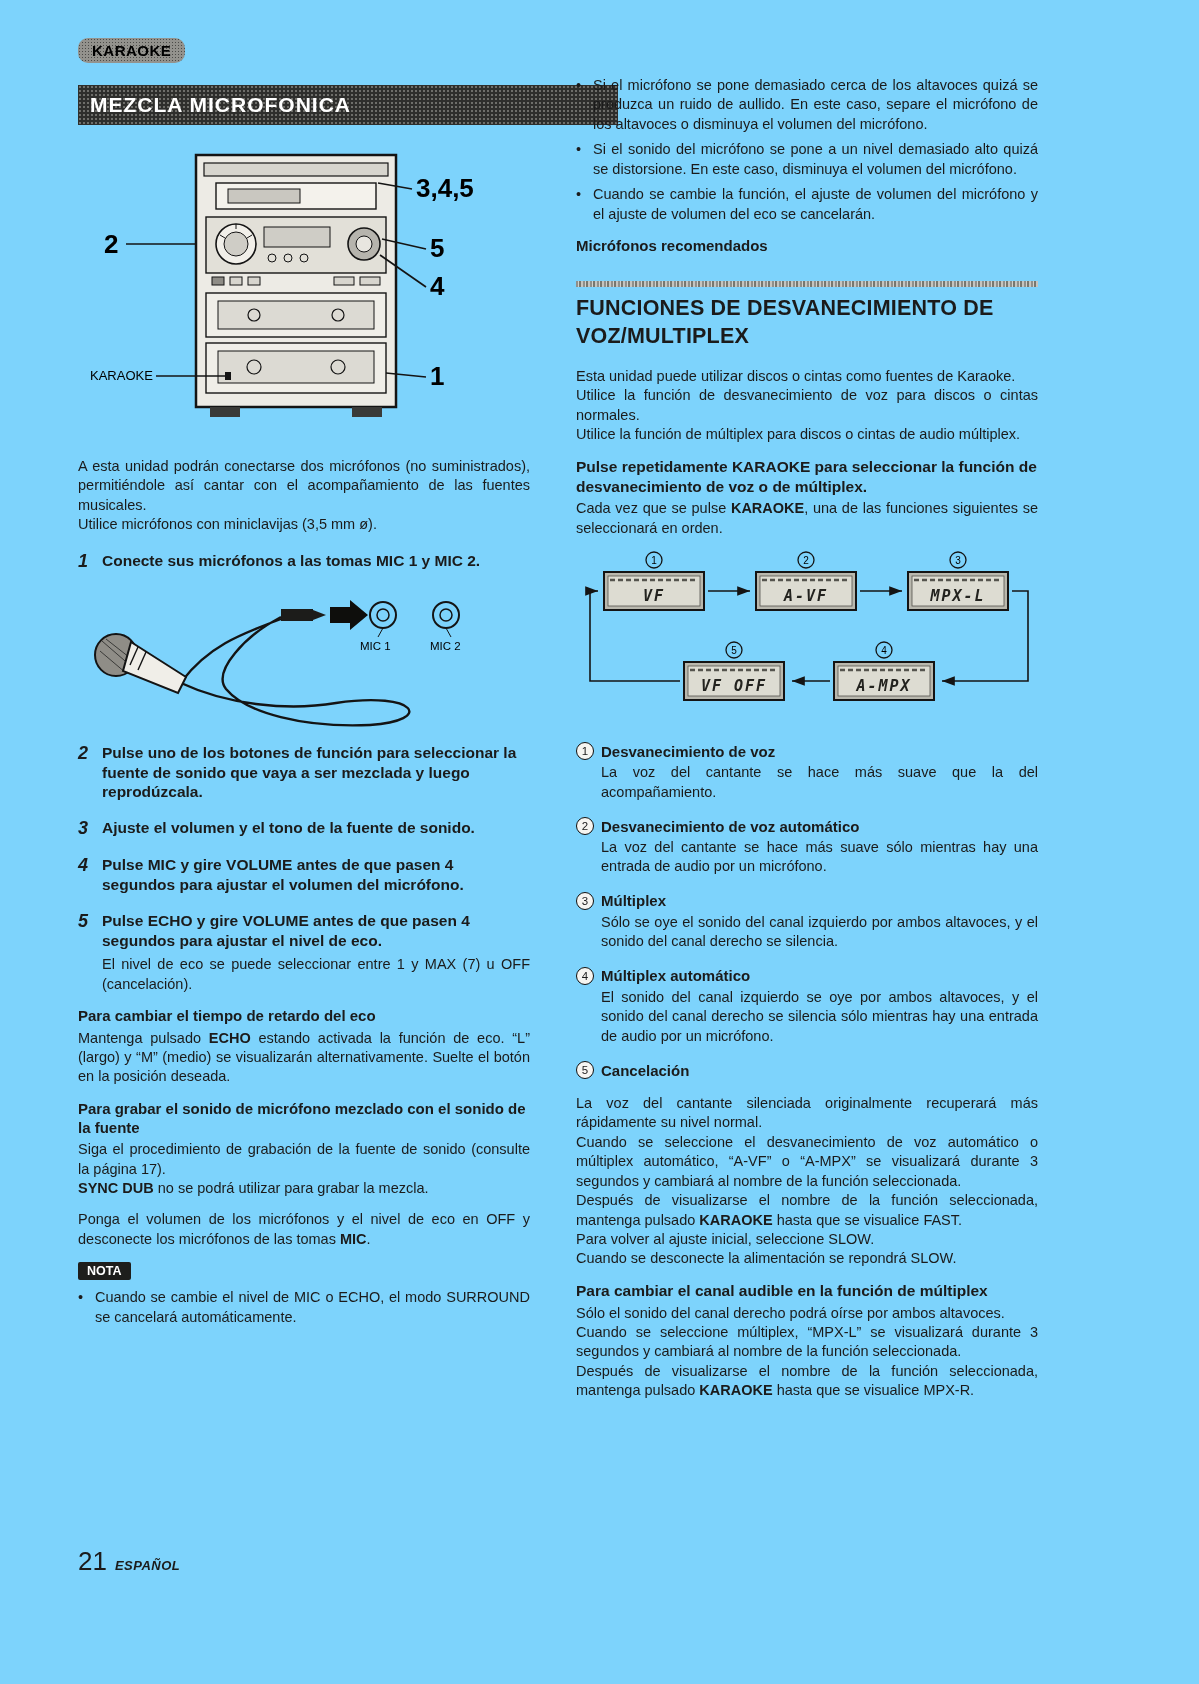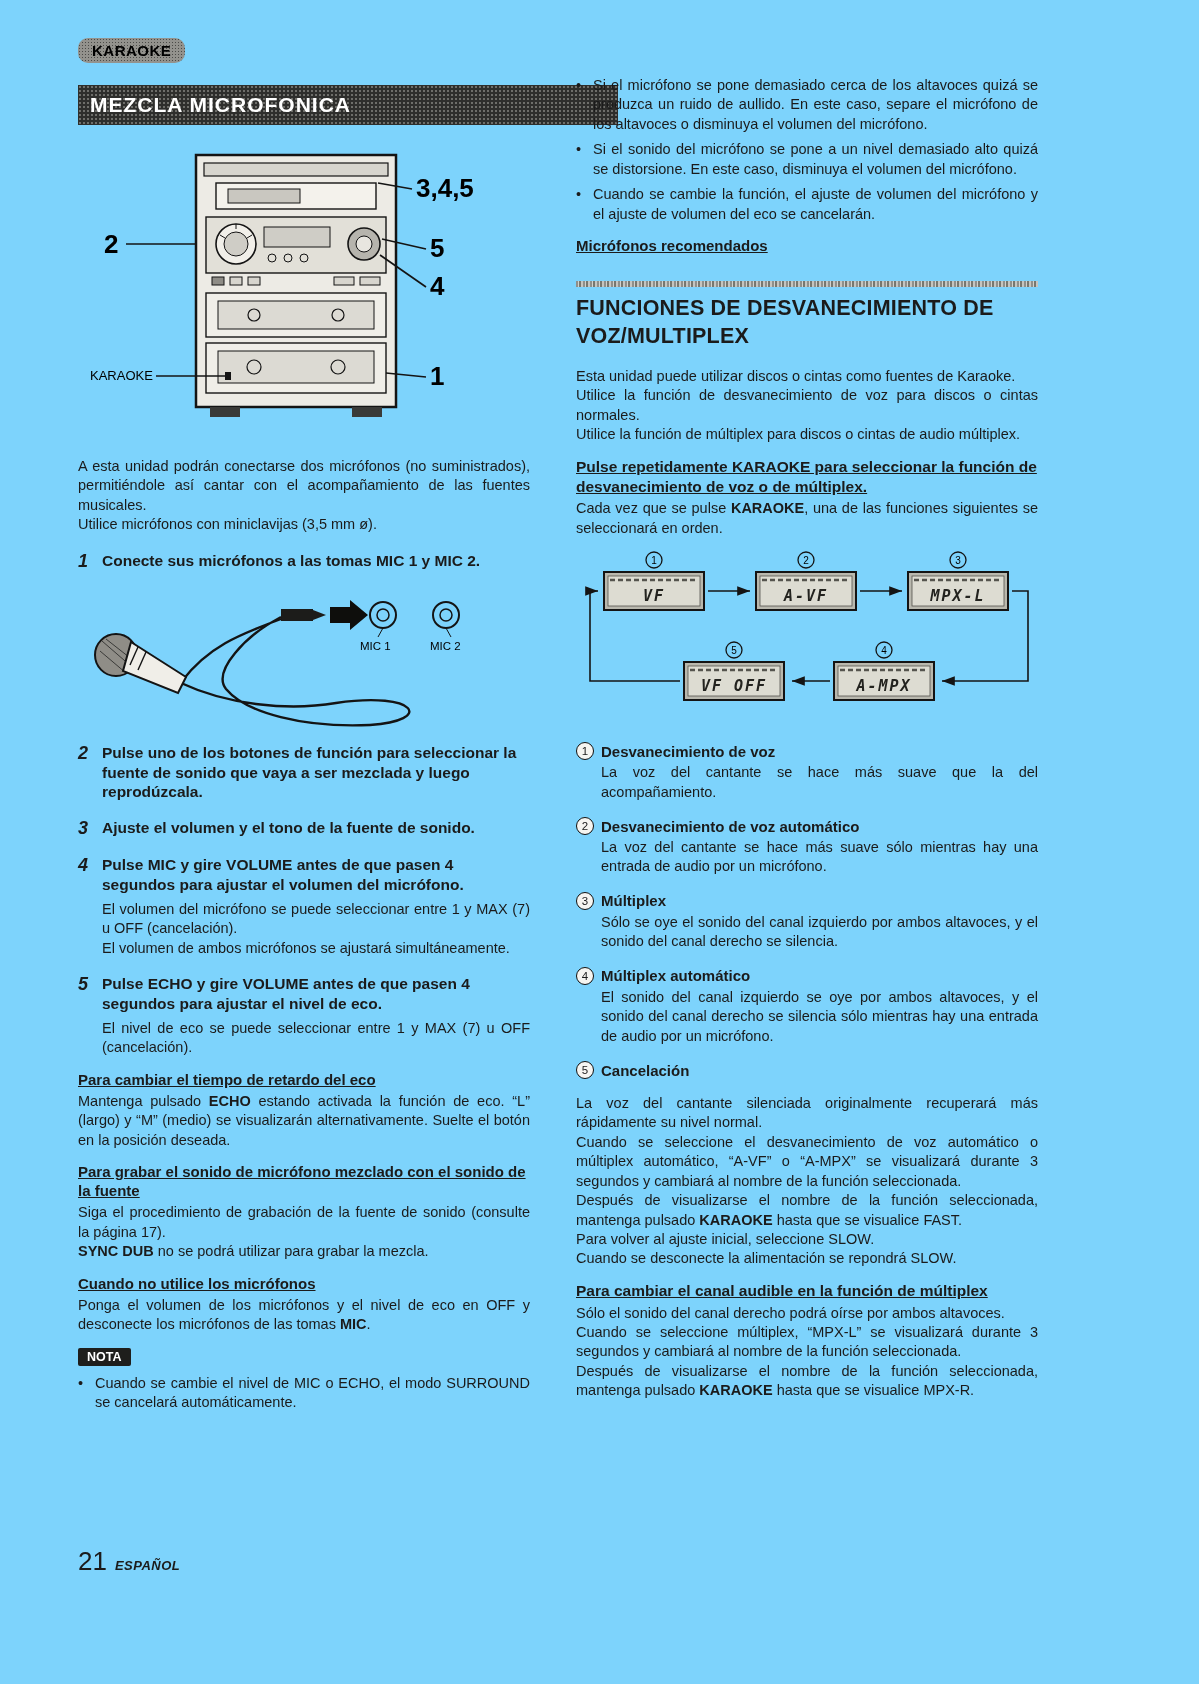--- a/index.html
+++ b/index.html
@@ -35,21 +35,21 @@
     display:inline-block; background:#1e1e1c; color:#fff;
     font-weight:bold; font-size:12.5px; padding:2px 9px; border-radius:2px;
     margin-bottom:8px;
   }
 
   
   .body-text {
     font-size:14.5px; line-height:1.34; text-align:justify;
     white-space:pre-line; margin-bottom:12px;
   }
-  .subhead { font-weight:bold; font-size:15px; line-height:1.28; margin-bottom:3px;text-decoration:underline; }
+  .subhead { font-weight:bold; font-size:15px; line-height:1.28; margin-bottom:3px; }
   .step { display:flex; gap:11px; margin:16px 0 5px; }
   .step-num { font-style:italic; font-weight:bold; font-size:18px; width:13px; flex:none; }
   .step-title { font-weight:bold; font-size:15.5px; line-height:1.28; text-align:left; }
   .step-body { margin-left:24px; }
   .bullet-item { display:flex; gap:7px; margin-bottom:2px; }
   .bullet-glyph { flex:none; width:10px; font-size:14.5px; line-height:1.34; }
 
   .section-title {
     font-weight:bold; font-size:21.5px; line-height:1.3;
     margin:8px 0 16px; letter-spacing:0.2px;
@@ -203,36 +203,33 @@
 
       <div class="step">
         <div class="step-num">3</div>
         <div class="step-title">Ajuste el volumen y el tono de la fuente de sonido.</div>
       </div>
 
       <div class="step">
         <div class="step-num">4</div>
         <div class="step-title">Pulse MIC y gire VOLUME antes de que pasen 4 segundos para ajustar el volumen del micrófono.</div>
       </div>
-      <div class="body-text step-body">El volumen del micrófono se puede seleccionar entre 1 y MAX (7) u OFF (cancelación).
-El volumen de ambos micrófonos se ajustará simultáneamente.</div>
 
       <div class="step">
         <div class="step-num">5</div>
         <div class="step-title">Pulse ECHO y gire VOLUME antes de que pasen 4 segundos para ajustar el nivel de eco.</div>
       </div>
       <div class="body-text step-body">El nivel de eco se puede seleccionar entre 1 y MAX (7) u OFF (cancelación).</div>
 
       <div class="subhead">Para cambiar el tiempo de retardo del eco</div>
       <div class="body-text">Mantenga pulsado <b>ECHO</b> estando activada la función de eco. “L” (largo) y “M” (medio) se visualizarán alternativamente. Suelte el botón en la posición deseada.</div>
 
       <div class="subhead">Para grabar el sonido de micrófono mezclado con el sonido de la fuente</div>
       <div class="body-text">Siga el procedimiento de grabación de la fuente de sonido (consulte la página 17).<br><b>SYNC DUB</b> no se podrá utilizar para grabar la mezcla.</div>
 
-      <div class="subhead">Cuando no utilice los micrófonos</div>
       <div class="body-text">Ponga el volumen de los micrófonos y el nivel de eco en OFF y desconecte los micrófonos de las tomas <b>MIC</b>.</div>
 
       <div class="nota-badge">NOTA</div>
       <div class="bullet-item">
         <span class="bullet-glyph">•</span>
         <div class="body-text" style="margin-bottom:0">Cuando se cambie el nivel de MIC o ECHO, el modo SURROUND se cancelará automáticamente.</div>
       </div>
 
     </div>
 

